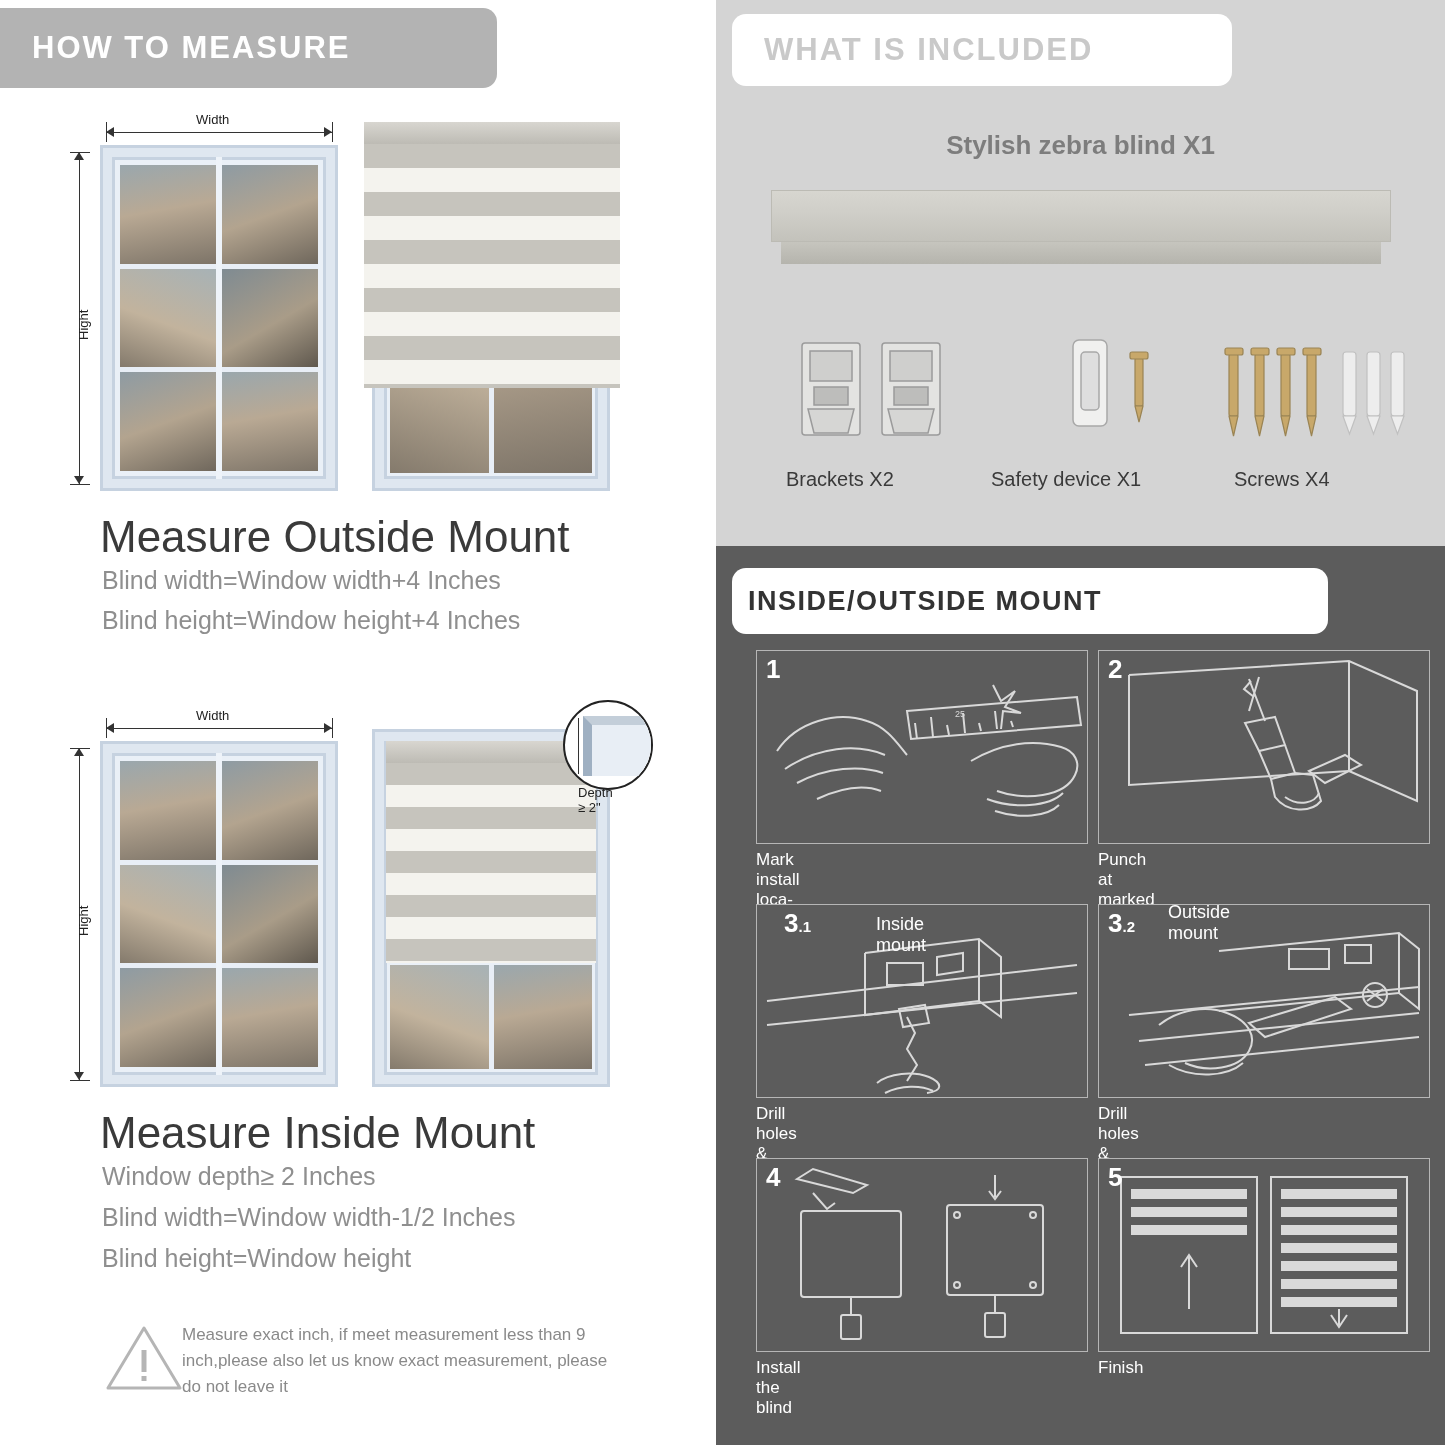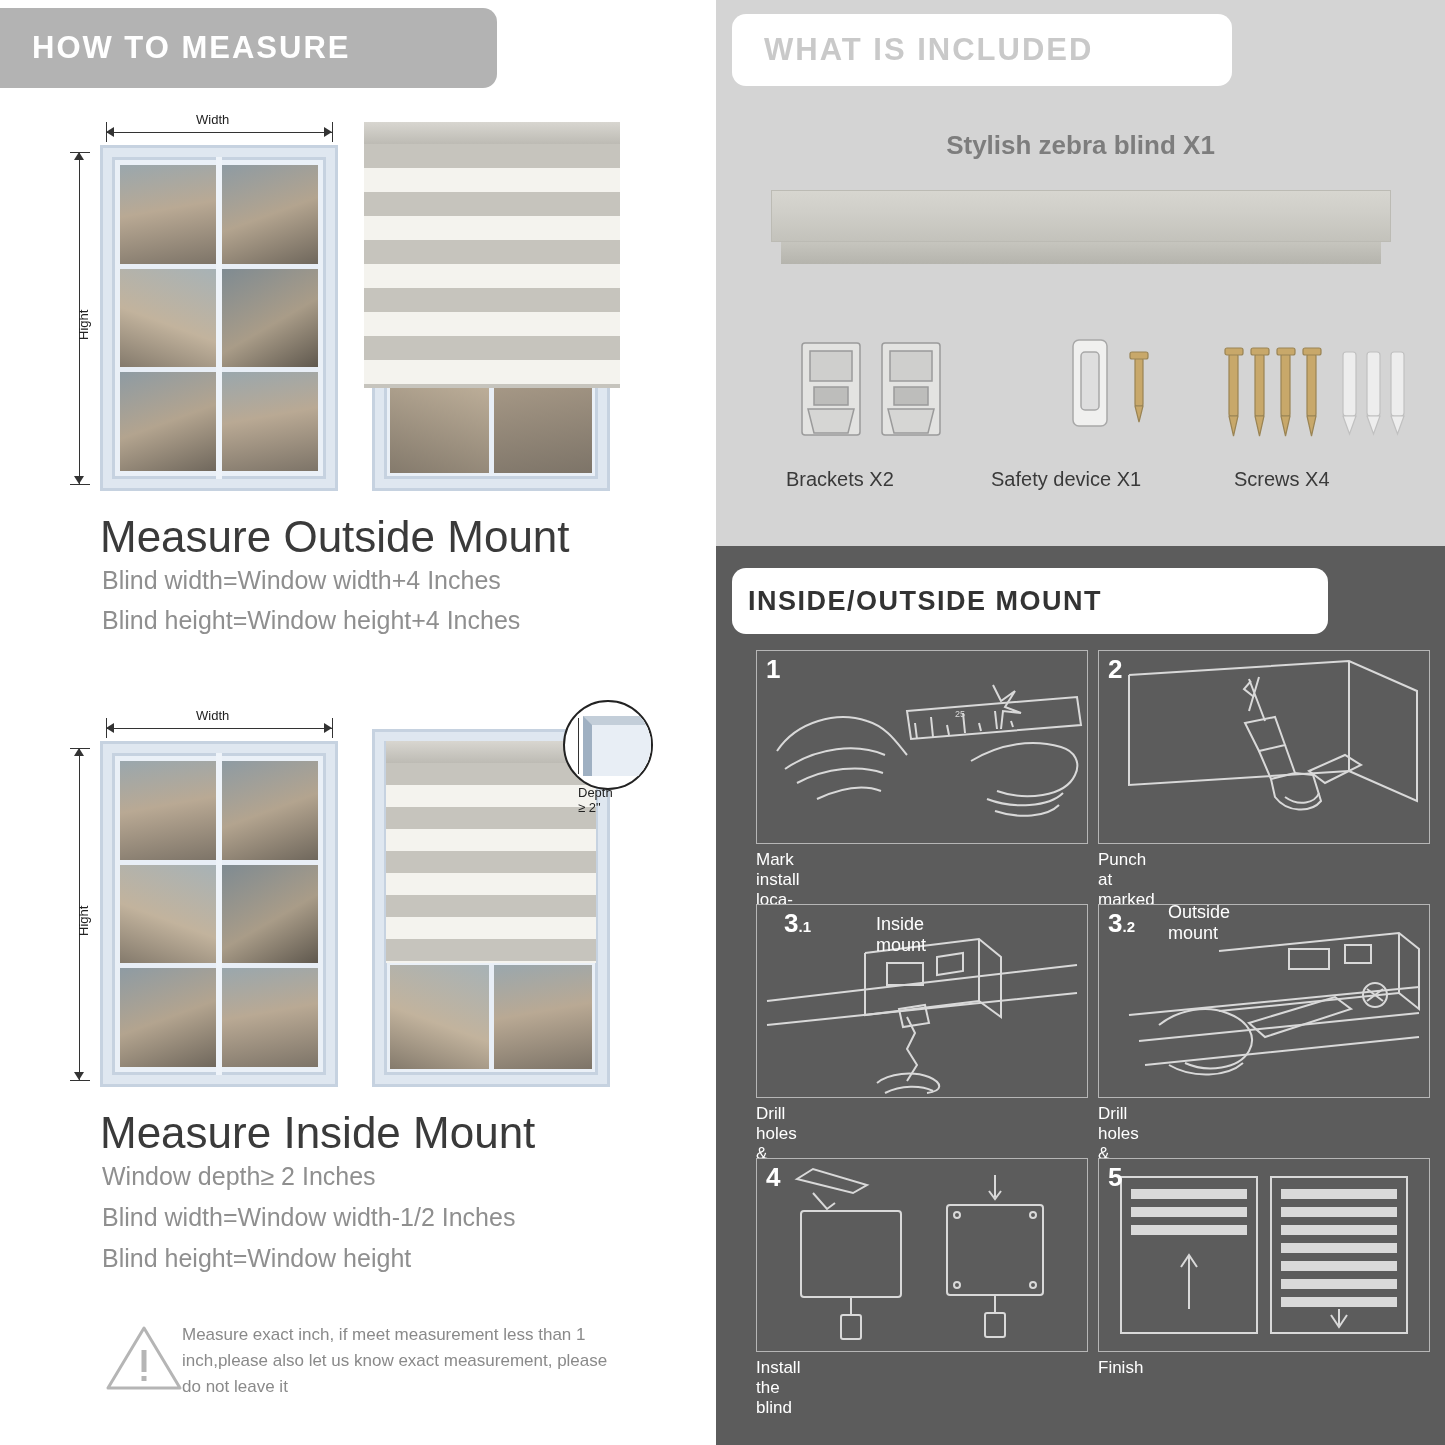--- a/index.html
+++ b/index.html
@@ -204,21 +204,21 @@
     <div class="subline" style="left:102px;top:1203px;">Blind width=Window width-1/2 Inches</div>
     <div class="subline" style="left:102px;top:1244px;">Blind height=Window height</div>
 
     <div class="warn-wrap" style="left:104px;top:1322px;">
       <svg width="80" height="72" viewBox="0 0 80 72">
         <path d="M40 6 L76 66 L4 66 Z" fill="none" stroke="#b5b5b5" stroke-width="3" stroke-linejoin="round"></path>
         <rect x="37.5" y="28" width="5" height="22" fill="#b5b5b5"></rect>
         <rect x="37.5" y="54" width="5" height="5" fill="#b5b5b5"></rect>
       </svg>
     </div>
-    <div class="note" style="left:182px;top:1322px;">Measure exact inch, if meet measurement less than 1 inch,please also let us know exact measurement, please do not leave it</div>
+    <div class="note" style="left:182px;top:1322px;">Measure exact inch, if meet measurement less than 9 inch,please also let us know exact measurement, please do not leave it</div>
   </div>
 
   <div class="rtop">
     <div class="banner-white">
       <div class="btxt">WHAT IS INCLUDED</div>
     </div>
 
     <div class="rt-title">Stylish zebra blind X1</div>
 
     <div class="blindbar">

